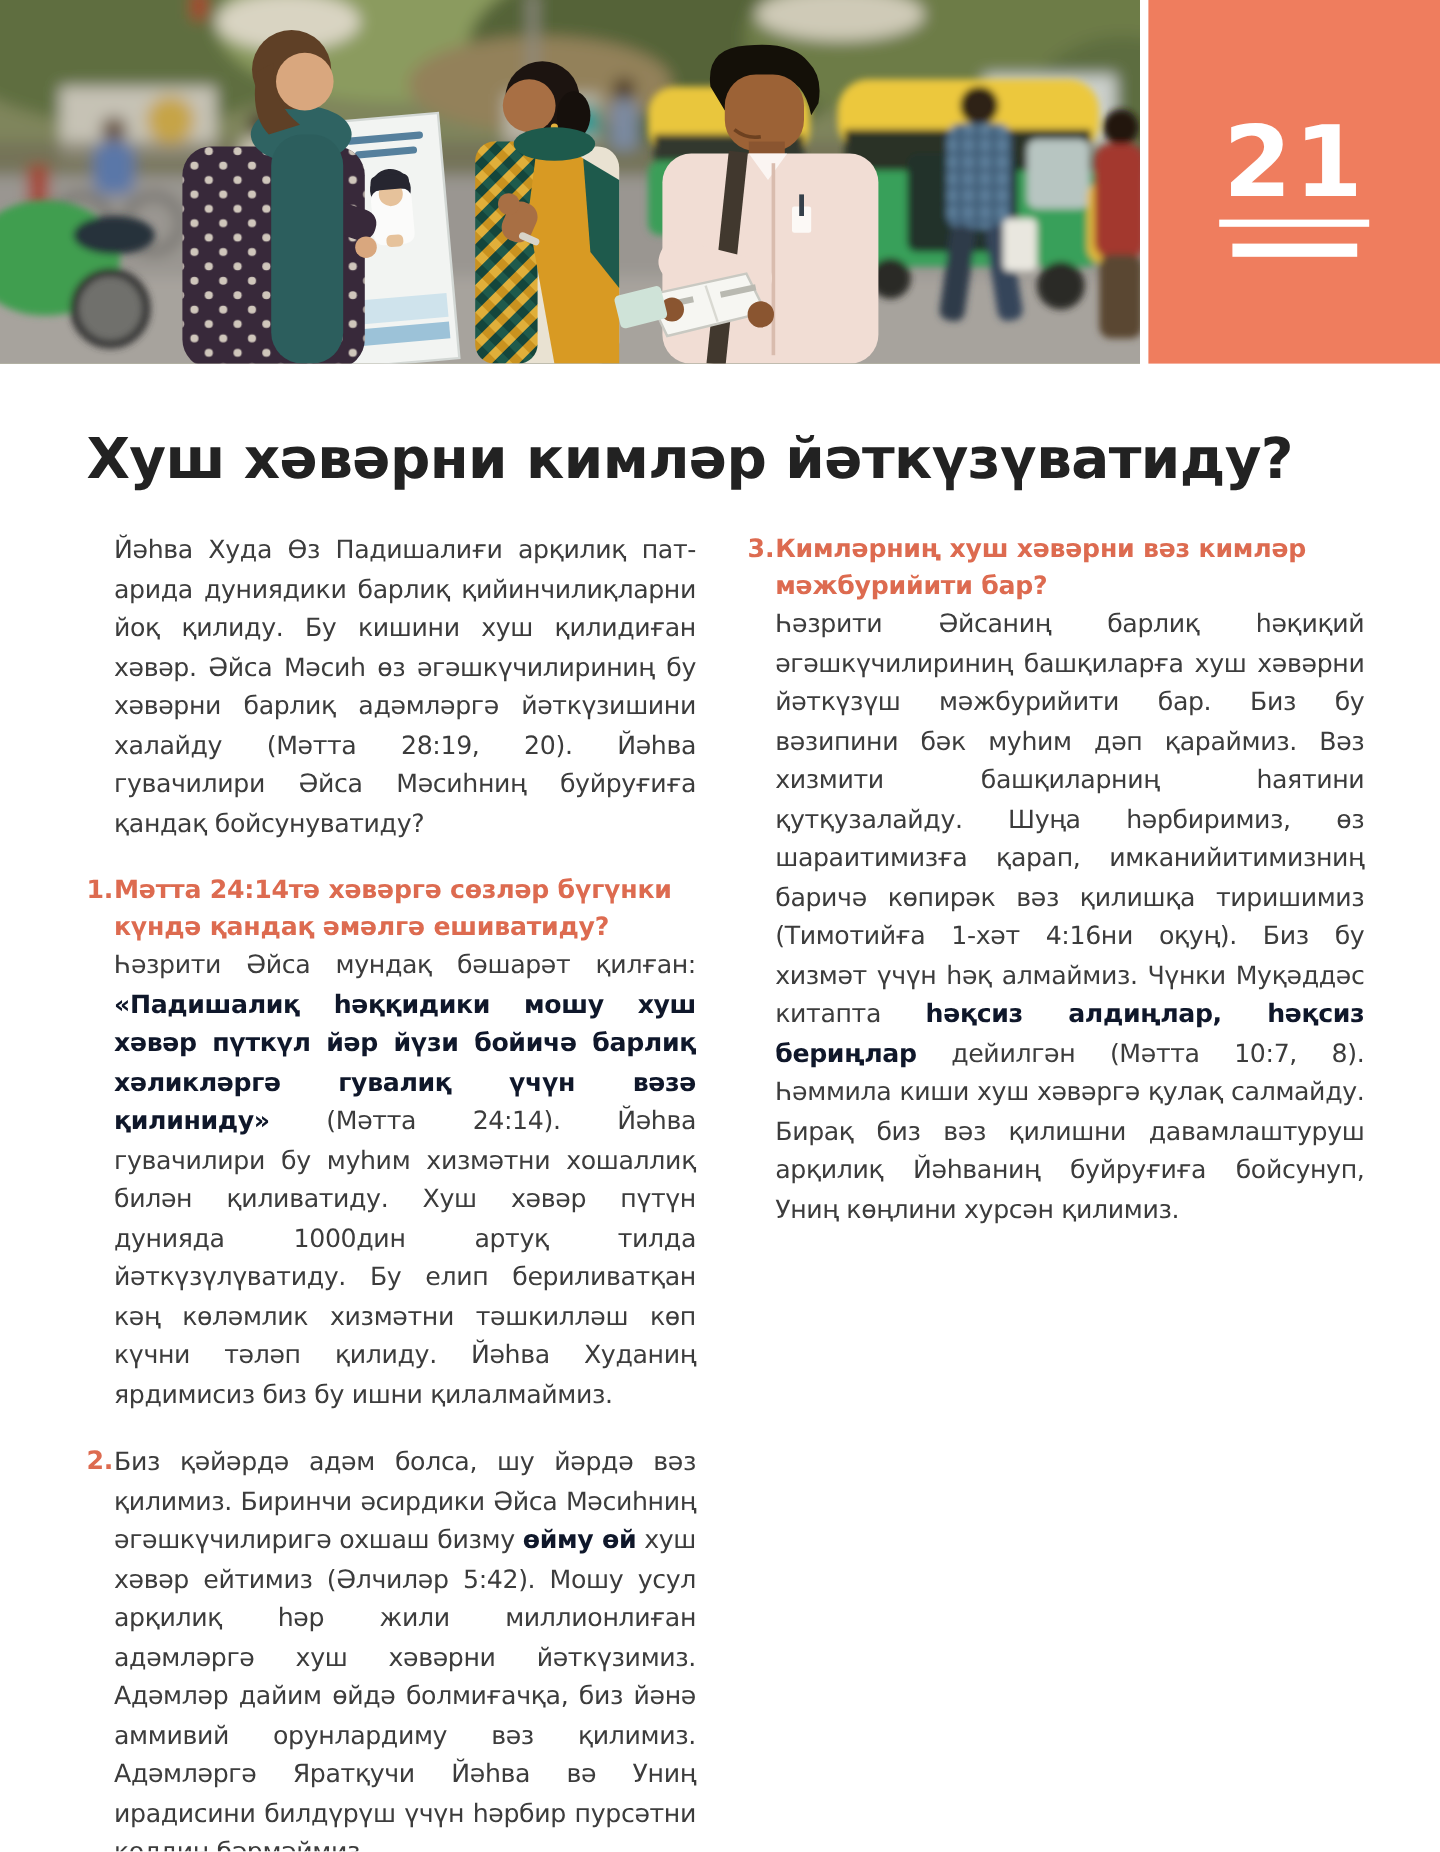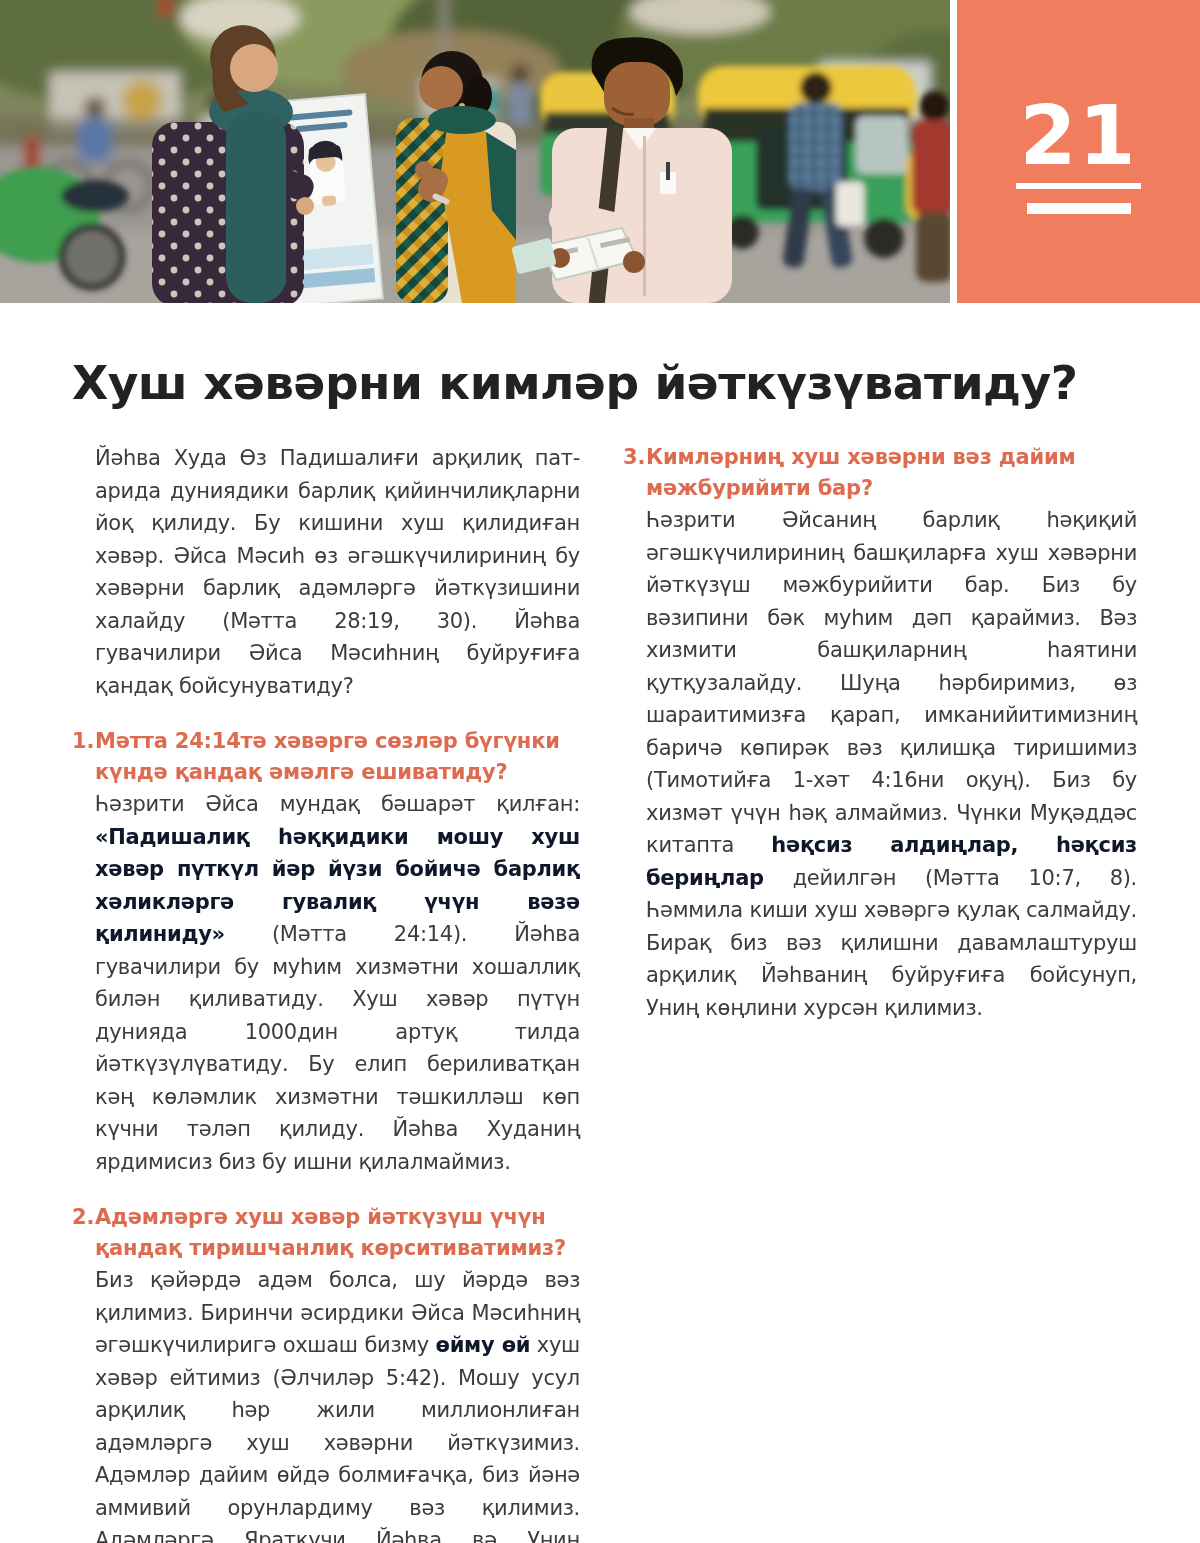--- a/index.html
+++ b/index.html
@@ -222,44 +222,43 @@
       <div class="lesson-bar"></div>
     </div>
   </header>
 
   <h1 class="page-title">Хуш хәвәрни кимләр йәткүзүватиду?</h1>
 
   <main class="columns">
 
     <section class="col col-left">
       <p class="para">
-        <span class="seg">Йәһва Худа Өз Падишалиғи арқилиқ пат-арида дуниядики барлиқ қийинчилиқларни йоқ қилиду. Бу кишини хуш қилидиған хәвәр. Әйса Мәсиһ өз әгәшкүчилириниң бу хәвәрни барлиқ адәмләргә йәткүзишини халайду (Мәтта 28:19, 30). Йәһва гувачилири Әйса Мәсиһниң буйруғиға қандақ бойсунуватиду?</span>
+        <span class="seg">Йәһва Худа Өз Падишалиғи арқилиқ пат-арида дуниядики барлиқ қийинчилиқларни йоқ қилиду. Бу кишини хуш қилидиған хәвәр. Әйса Мәсиһ өз әгәшкүчилириниң бу хәвәрни барлиқ адәмләргә йәткүзишини халайду (Мәтта 28:19, 20). Йәһва гувачилири Әйса Мәсиһниң буйруғиға қандақ бойсунуватиду?</span>
       </p>
 
       <h2 class="question">
         <span class="qnum">1.</span>
         <span>Мәтта 24:14тә хәвәргә сөзләр бүгүнки күндә қандақ әмәлгә ешиватиду?</span>
       </h2>
       <p class="para">
         <span class="seg">Һәзрити Әйса мундақ бәшарәт қилған: </span><span class="seg b">«Падишалиқ һәққидики мошу хуш хәвәр пүткүл йәр йүзи бойичә барлиқ хәликләргә гувалиқ үчүн вәзә қилиниду»</span><span class="seg"> (Мәтта 24:14). Йәһва гувачилири бу муһим хизмәтни хошаллиқ билән қиливатиду. Хуш хәвәр пүтүн дунияда 1000дин артуқ тилда йәткүзүлүватиду. Бу елип бериливатқан кәң көләмлик хизмәтни тәшкилләш көп күчни тәләп қилиду. Йәһва Худаниң ярдимисиз биз бу ишни қилалмаймиз.</span>
       </p>
 
       <h2 class="question">
         <span class="qnum">2.</span>
-        <span>Адәмләргә хуш хәвәр йәткүзүш үчүн қандақ тиришчанлиқ көрситиватимиз?</span>
       </h2>
       <p class="para">
         <span class="seg">Биз қәйәрдә адәм болса, шу йәрдә вәз қилимиз. Биринчи әсирдики Әйса Мәсиһниң әгәшкүчилиригә охшаш бизму </span><span class="seg b">өйму өй</span><span class="seg"> хуш хәвәр ейтимиз (Әлчиләр 5:42). Мошу усул арқилиқ һәр жили миллионлиған адәмләргә хуш хәвәрни йәткүзимиз. Адәмләр дайим өйдә болмиғачқа, биз йәнә аммивий орунлардиму вәз қилимиз. Адәмләргә Яратқучи Йәһва вә Униң ирадисини билдүрүш үчүн һәрбир пурсәтни қолдин бәрмәймиз.</span>
       </p>
     </section>
 
     <section class="col col-right">
       <h2 class="question">
         <span class="qnum">3.</span>
-        <span>Кимләрниң хуш хәвәрни вәз дайим мәжбурийити бар?</span>
+        <span>Кимләрниң хуш хәвәрни вәз кимләр мәжбурийити бар?</span>
       </h2>
       <p class="para">
         <span class="seg">Һәзрити Әйсаниң барлиқ һәқиқий әгәшкүчилириниң башқиларға хуш хәвәрни йәткүзүш мәжбурийити бар. Биз бу вәзипини бәк муһим дәп қараймиз. Вәз хизмити башқиларниң һаятини қутқузалайду. Шуңа һәрбиримиз, өз шараитимизға қарап, имканийитимизниң баричә көпирәк вәз қилишқа тиришимиз (Тимотийға 1-хәт 4:16ни оқуң). Биз бу хизмәт үчүн һәқ алмаймиз. Чүнки Муқәддәс китапта </span><span class="seg b">һәқсиз алдиңлар, һәқсиз бериңлар</span><span class="seg"> дейилгән (Мәтта 10:7, 8). Һәммила киши хуш хәвәргә қулақ салмайду. Бирақ биз вәз қилишни давамлаштуруш арқилиқ Йәһваниң буйруғиға бойсунуп, Униң көңлини хурсән қилимиз.</span>
       </p>
     </section>
 
   </main>
 </div>
 
 </body></html>

